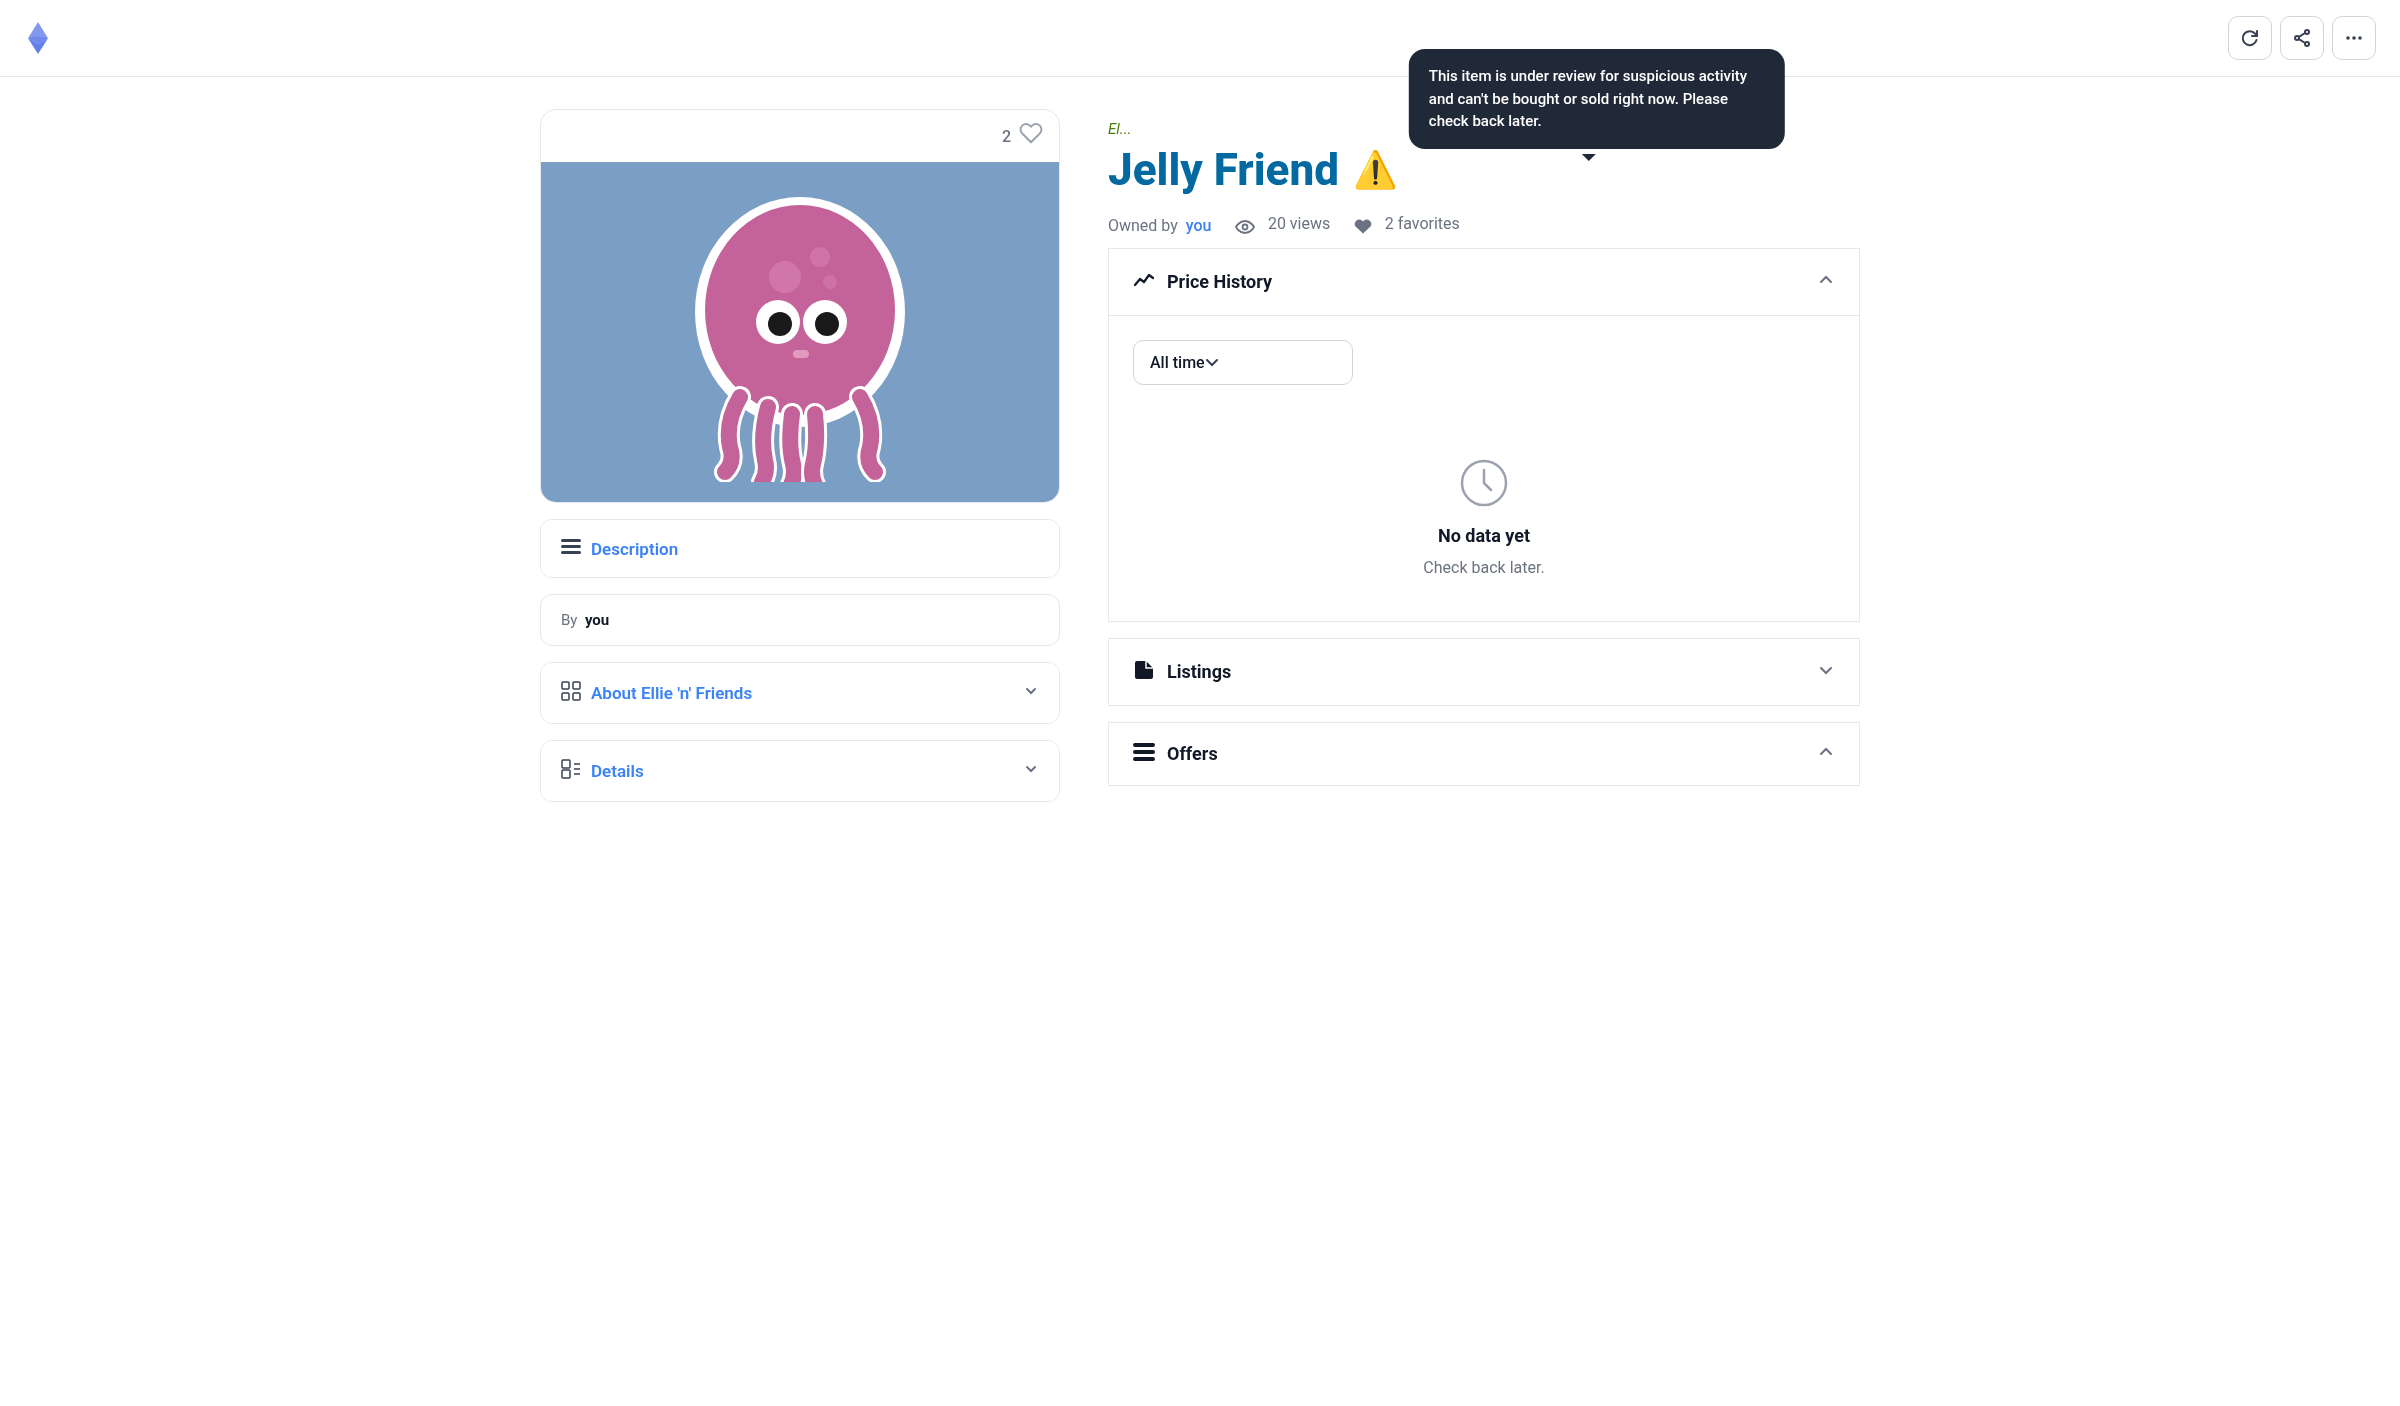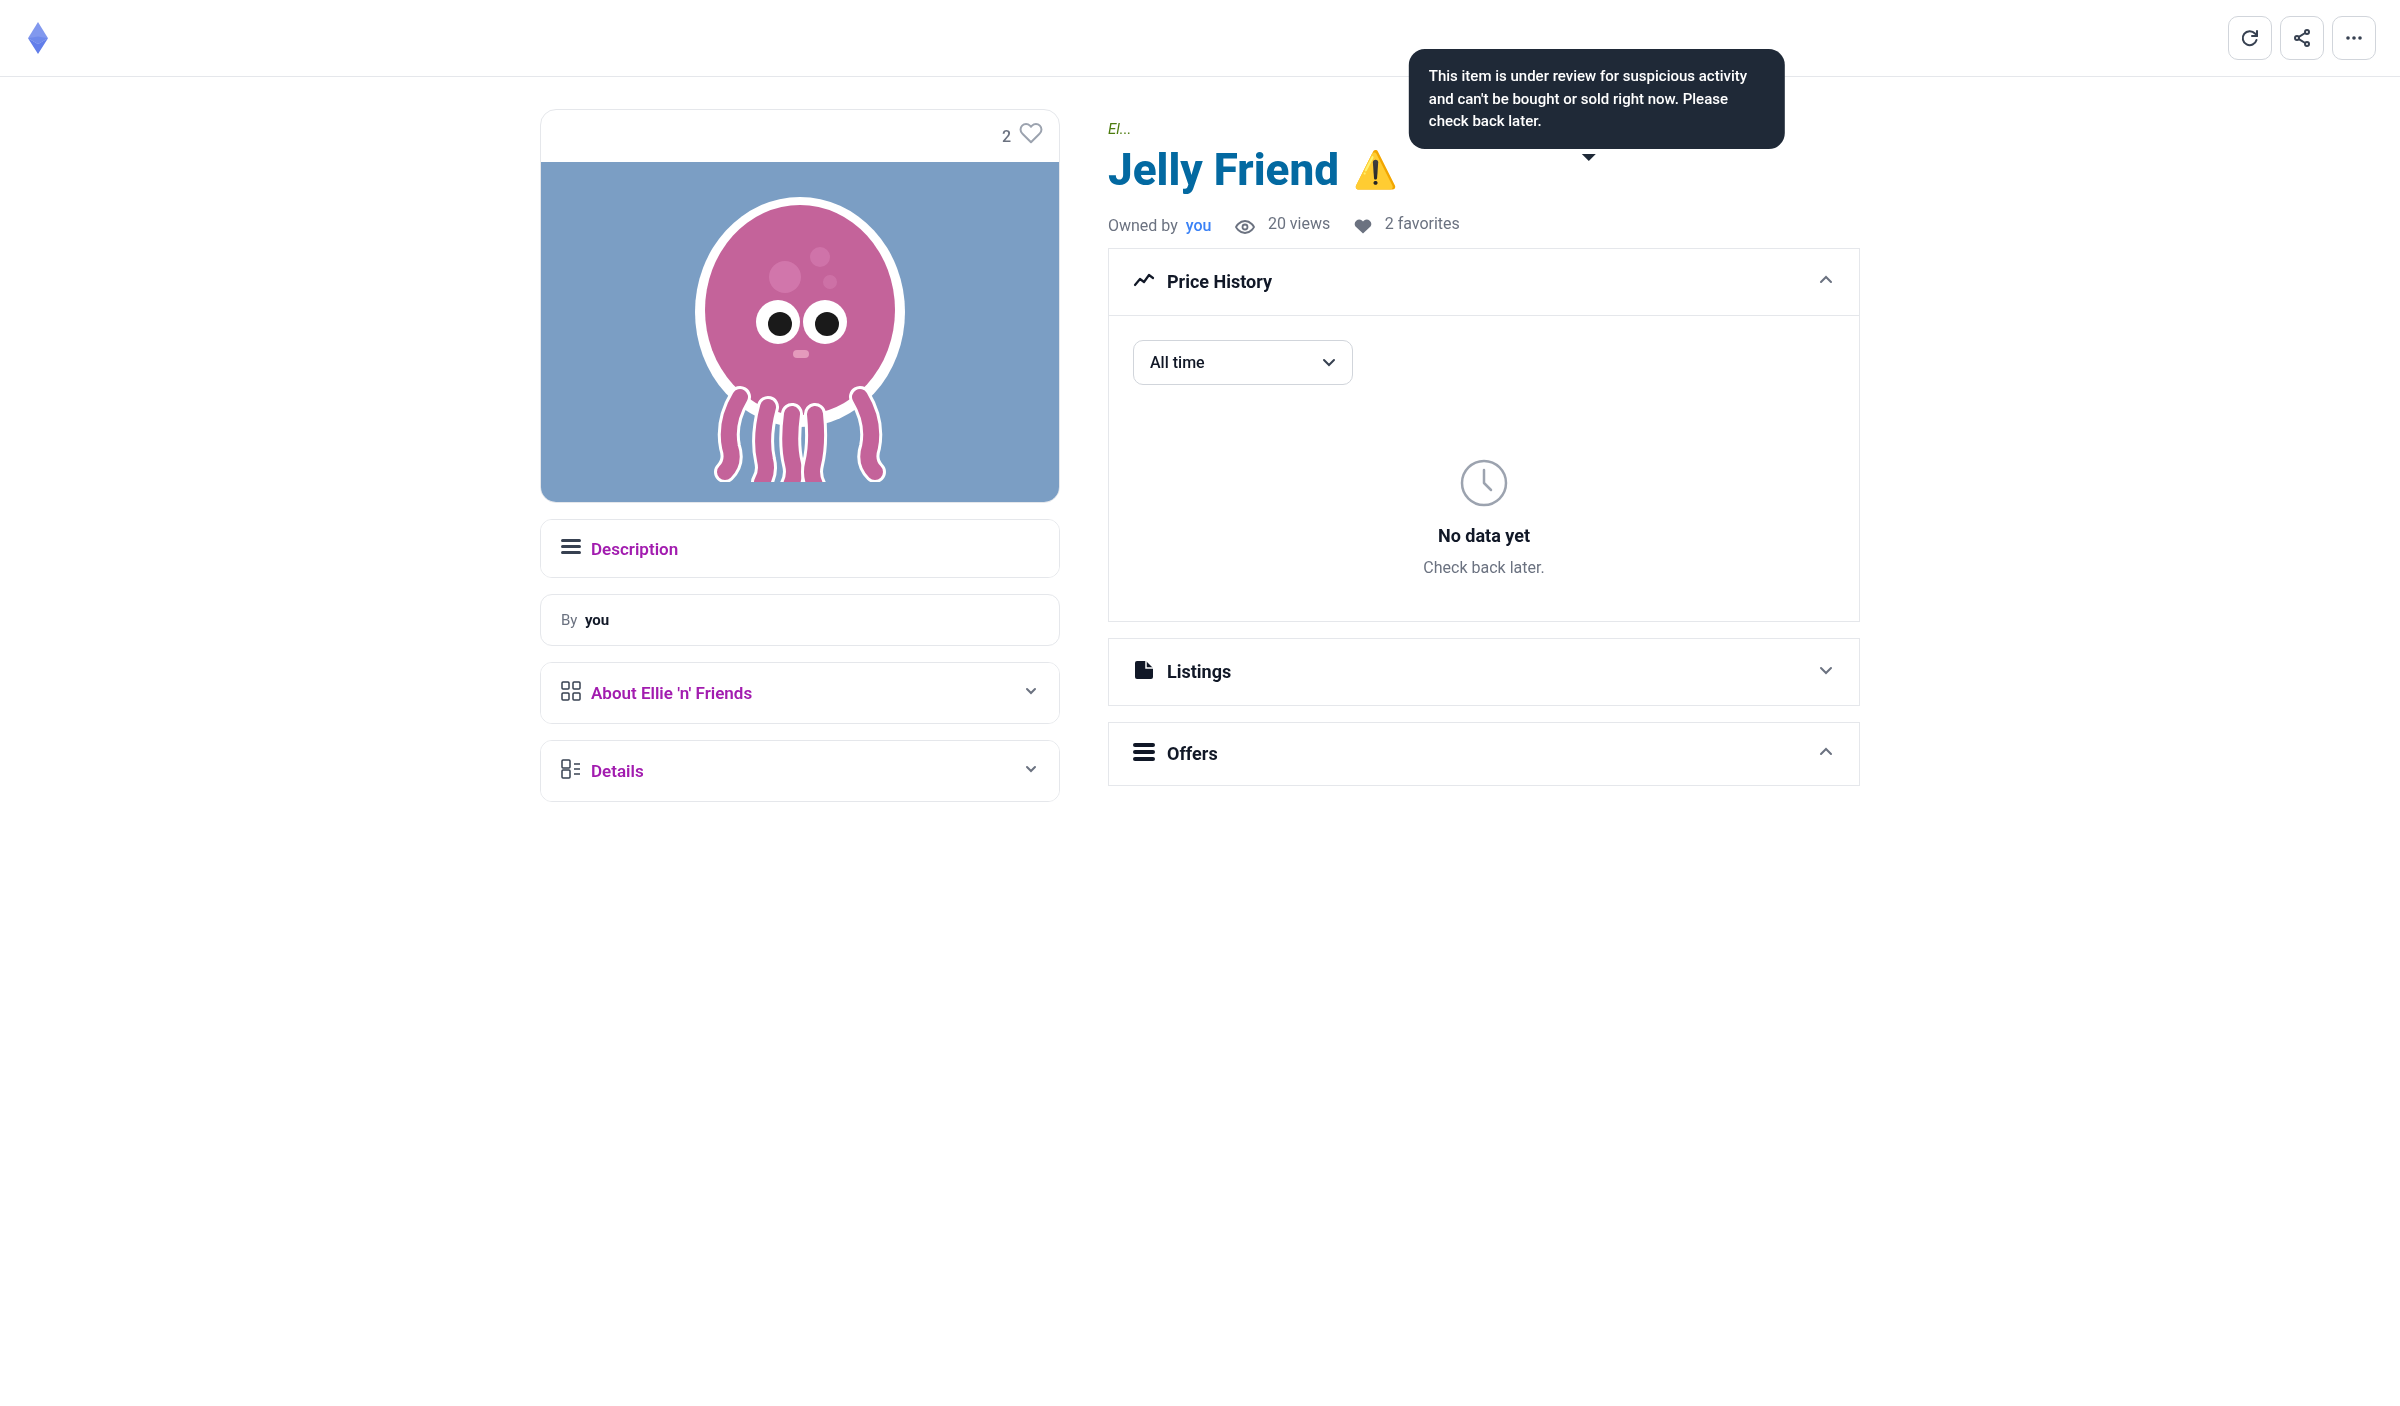--- a/index.html
+++ b/index.html
@@ -116,21 +116,21 @@
       padding: 18px 20px;
       cursor: pointer;
       background: #fff;
     }
     .section-title {
       display: flex;
       align-items: center;
       gap: 10px;
       font-size: 17px;
       font-weight: 600;
-      color: #a21caf;
+      color: #3b82f6;
     }
     .section-icon {
       font-size: 18px;
       color: #374151;
     }
     .chevron {
       font-size: 16px;
       color: #6b7280;
     }
     .by-line {
@@ -253,21 +253,20 @@
     }
     .r-section-body {
       border-top: 1px solid #e5e7eb;
       padding: 24px;
     }
 
     
     .dropdown-select {
       display: flex;
       align-items: center;
-      justify-content: space-between;
       padding: 12px 16px;
       border: 1.5px solid #d1d5db;
       border-radius: 10px;
       width: 220px;
       cursor: pointer;
       font-size: 16px;
       background: #fff;
       color: #111827;
       font-weight: 500;
       margin-bottom: 32px;

